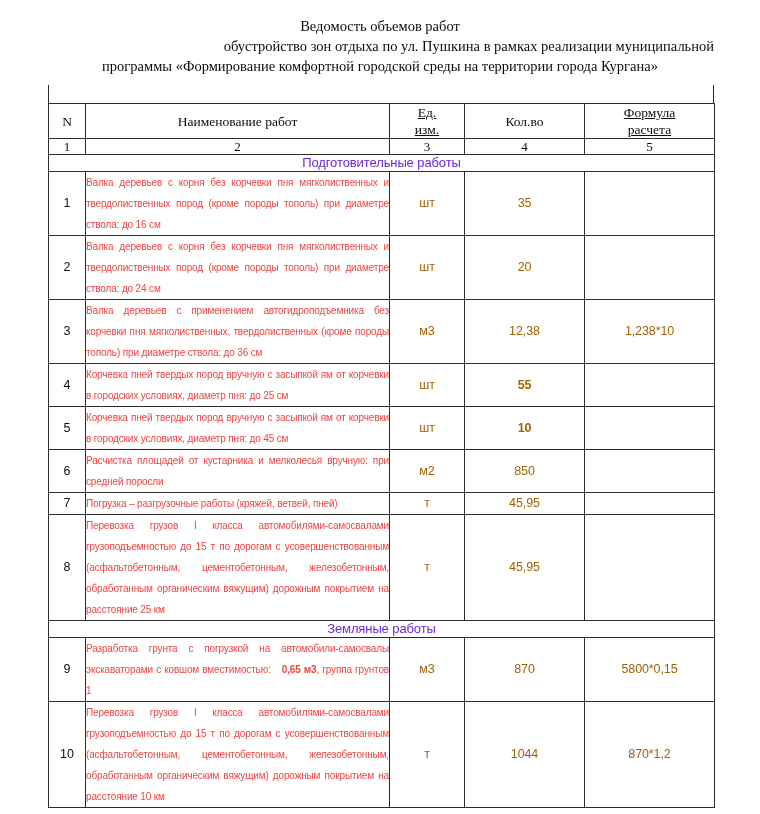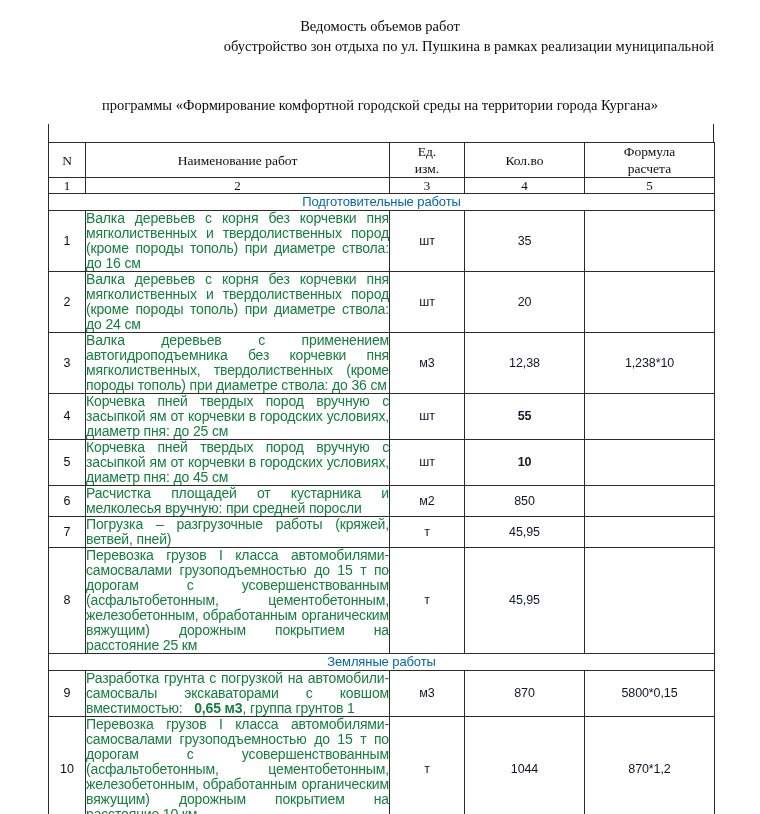--- a/index.html
+++ b/index.html
@@ -30,21 +30,21 @@
     padding: 16px 46px 0 46px;
     text-align: center;
     font-family: "Liberation Serif", "DejaVu Serif", serif;
     font-size: 14.5px;
     line-height: 20px;
     font-weight: 400;
     color: #0d0d0d;
   }
   .doc-title .line1 { display: block; }
   .doc-title .line2 { display: block; text-align: right; }
-  .doc-title .line3 { display: block; margin-top: 39px; }
+  .doc-title .line3 { display: block; }
 
   
   .ticks {
     position: relative;
     height: 18px;
     margin: 9px 0 0 0;
   }
   .tick {
     position: absolute;
     top: 0;
@@ -78,69 +78,69 @@
   
   .hdr-cell {
     font-family: "Liberation Serif", "DejaVu Serif", serif;
     font-size: 13.5px;
     font-weight: 400;
     line-height: 17px;
     text-align: center;
     padding: 5px 2px 6px 2px;
     color: #0d0d0d;
   }
-  .hdr-cell .sub { display: block; }
+  .hdr-cell .sub { display: block; text-decoration: underline; }
 
   .numrow-cell {
     font-family: "Liberation Serif", "DejaVu Serif", serif;
     font-size: 13px;
     text-align: center;
     padding: 1px 2px 2px 2px;
     color: #0d0d0d;
     line-height: 15px;
   }
 
   
   .section-cell {
     font-family: "Liberation Sans", "DejaVu Sans", sans-serif;
     font-size: 13px;
     text-align: center;
     padding: 3px 2px 4px 2px;
     line-height: 16px;
-    color: #0369a1;
+    color: #6d28d9;
     letter-spacing: -0.1px;
   }
 
   
   .cell-num {
     font-family: "Liberation Sans", "DejaVu Sans", sans-serif;
     font-size: 12.5px;
     text-align: center;
     line-height: 15px;
     color: #0d0d0d;
     padding: 2px 1px;
   }
   .cell-name {
     font-family: "Liberation Sans", "DejaVu Sans", sans-serif;
-    font-size: 14px;
-    line-height: 15px;
+    font-size: 10px;
+    line-height: 21px;
     text-align: justify;
     text-align-last: left;
-    color: #15803d;
+    color: #ef4444;
     padding: 3px 5px 4px 6px;
     vertical-align: top;
     letter-spacing: -0.15px;
     hyphens: none;
   }
   .cell-unit, .cell-qty, .cell-formula {
     font-family: "Liberation Sans", "DejaVu Sans", sans-serif;
     font-size: 12.5px;
     text-align: center;
     line-height: 15px;
-    color: #0f172a;
+    color: #a16207;
     padding: 2px 2px;
     letter-spacing: -0.1px;
   }
   .cell-qty.bold { font-weight: 700; }
   .cell-name b { font-weight: 700; margin-left: 8px; }
 </style>
 </head>
 <body>
 
 <div class="page">

